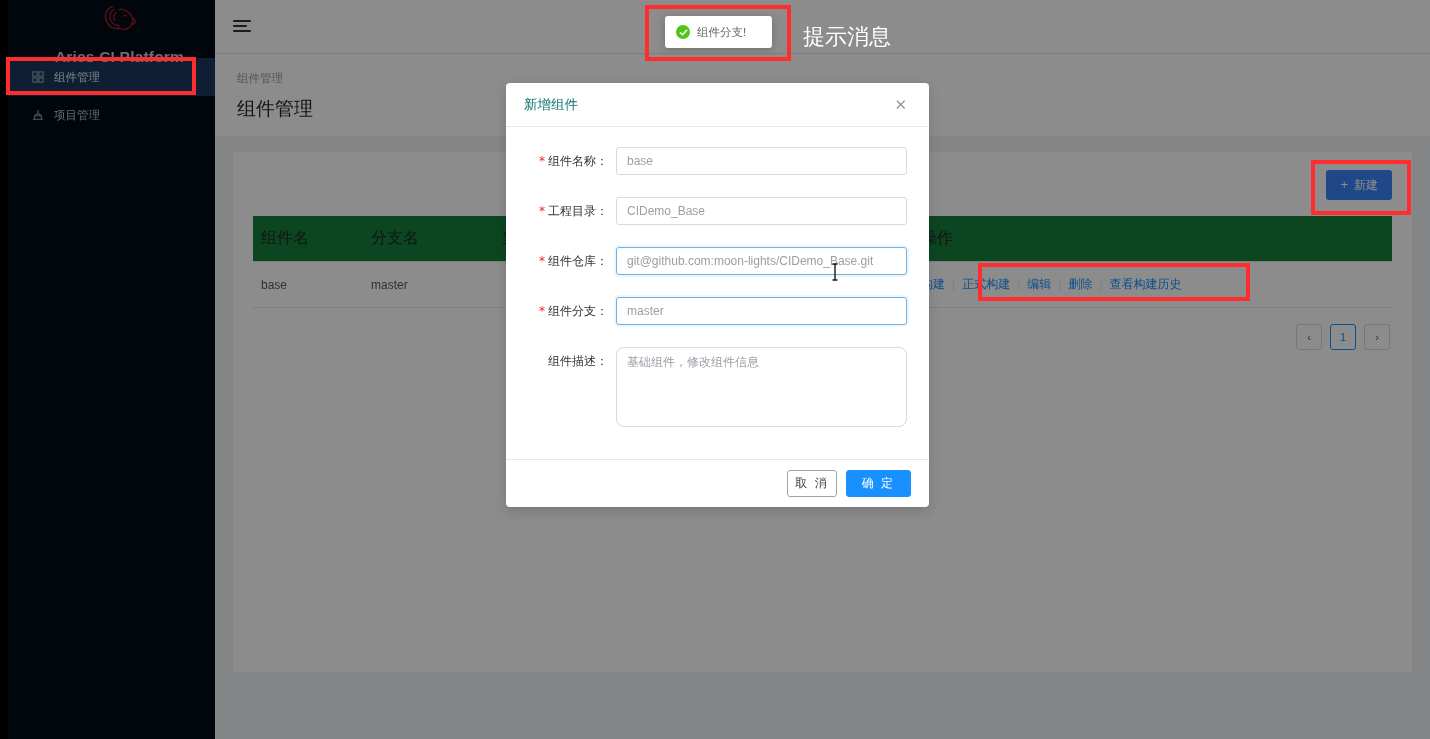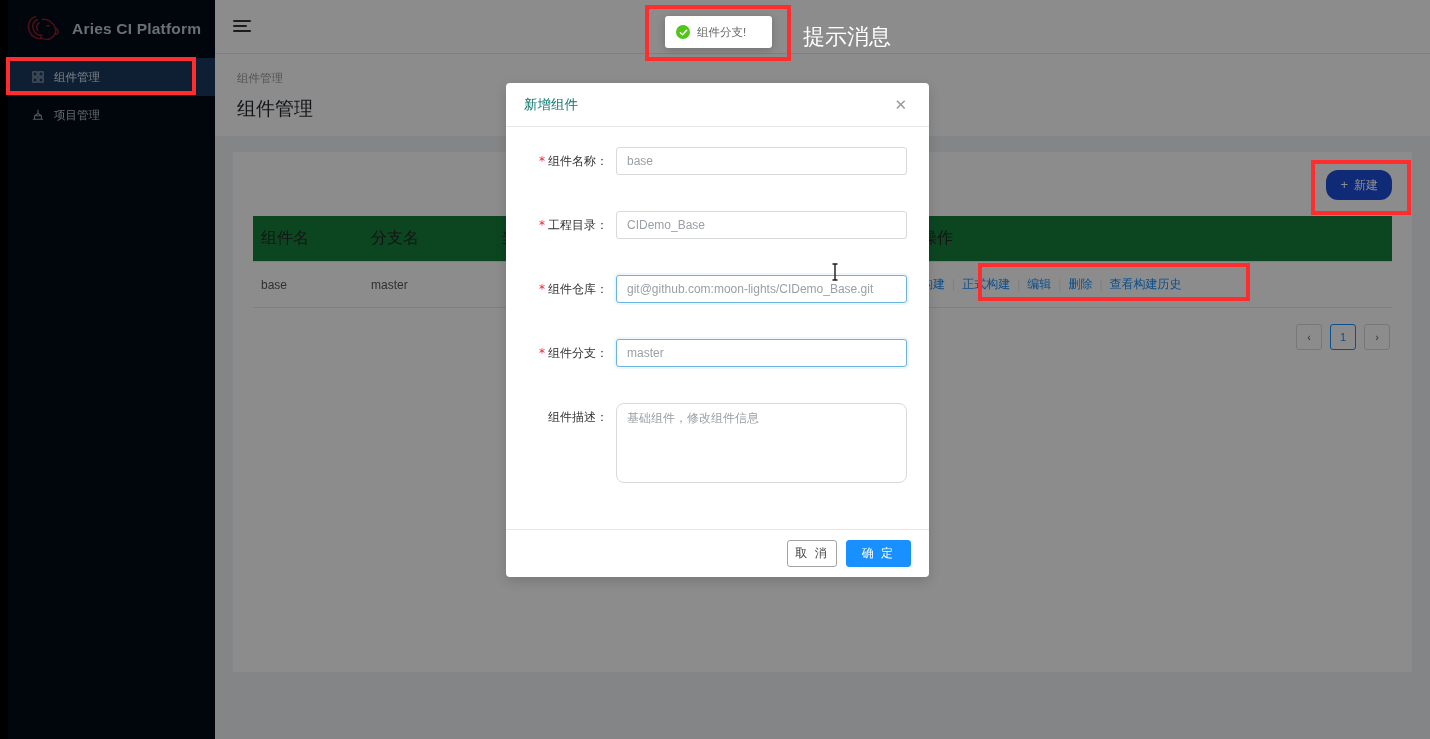--- a/index.html
+++ b/index.html
@@ -24,20 +24,21 @@
     background: #000b16;
     color: #b7c0cd;
     z-index: 5;
   }
   .logo-row {
     height: 58px;
     display: flex;
     align-items: center;
     padding-left: 16px;
     gap: 10px;
+    flex-direction: column;
   }
   .logo-mark { width: 38px; height: 38px; flex: none; }
   .logo-text {
     font-size: 15.5px;
     font-weight: bold;
     color: #c3c9d2;
     letter-spacing: .2px;
     white-space: nowrap;
   }
   .nav { margin-top: 0; }
@@ -106,24 +107,24 @@
     position: relative;
     min-height: 520px;
   }
   .card-toolbar {
     display: flex;
     justify-content: flex-end;
     height: 34px;
     align-items: center;
   }
   .btn-primary {
-    background: #1d4ed8;
+    background: #3b82f6;
     color: #fff;
     border: none;
-    border-radius: 12px;
+    border-radius: 3px;
     height: 30px;
     padding: 0 14px;
     font-size: 12px;
     cursor: pointer;
     font-family: inherit;
   }
   .btn-primary .plus { margin-right: 6px; font-size: 13px; }
 
   table.grid { width: 100%; border-collapse: collapse; margin-top: 14px; }
   table.grid th {
@@ -194,21 +195,21 @@
   }
   .modal-title { font-size: 13.5px; color: #0f766e; }
   .modal-close {
     font-size: 15px; color: #999; cursor: pointer;
     line-height: 1; padding: 2px 4px;
   }
   .modal-body { padding: 20px 22px 6px 22px; }
   .frow {
     display: flex;
     align-items: flex-start;
-    margin-bottom: 36px;
+    margin-bottom: 22px;
   }
   .flabel {
     width: 88px;
     flex: none;
     text-align: right;
     font-size: 12px;
     color: #333;
     padding-top: 6px;
     padding-right: 8px;
     white-space: nowrap;

